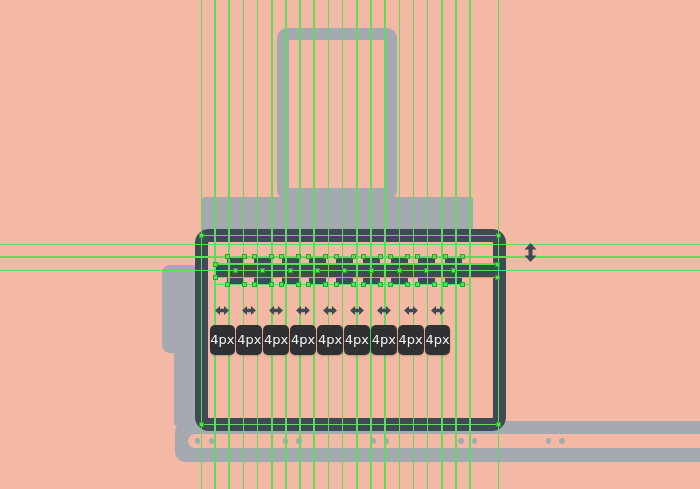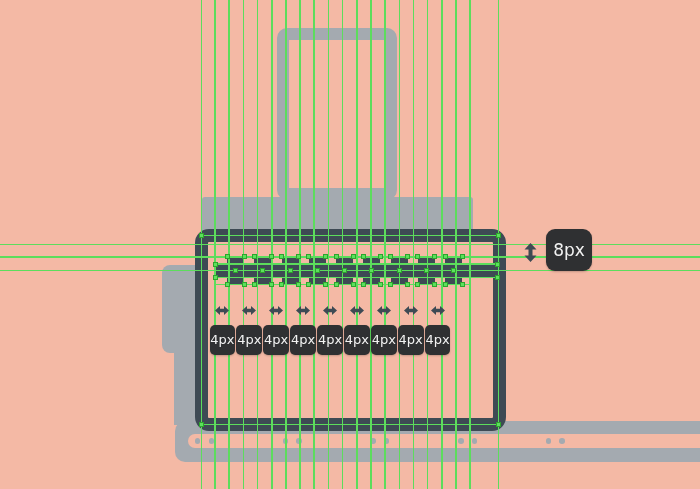--- a/index.html
+++ b/index.html
@@ -222,17 +222,14 @@
     <div class="gap-badge" style="left: 344px;">4px</div>
     <div class="gap-badge" style="left: 370.9px;">4px</div>
     <div class="gap-badge" style="left: 397.8px;">4px</div>
     <div class="gap-badge" style="left: 424.7px;">4px</div>
   </div>
   <span id="v-arrow" class="v-arrow">
       <svg width="15" height="19" viewBox="0 0 15 19">
         <polygon fill="#3e4a54" points="7.5,0 13.5,6.5 9.5,6.5 9.5,12.5 13.5,12.5 7.5,19 1.5,12.5 5.5,12.5 5.5,6.5 1.5,6.5"></polygon>
       </svg>
     </span>
-  <div id="size-badge">
-    <span>8px</span>
-  </div>
 
 </div>
 
 </body></html>

